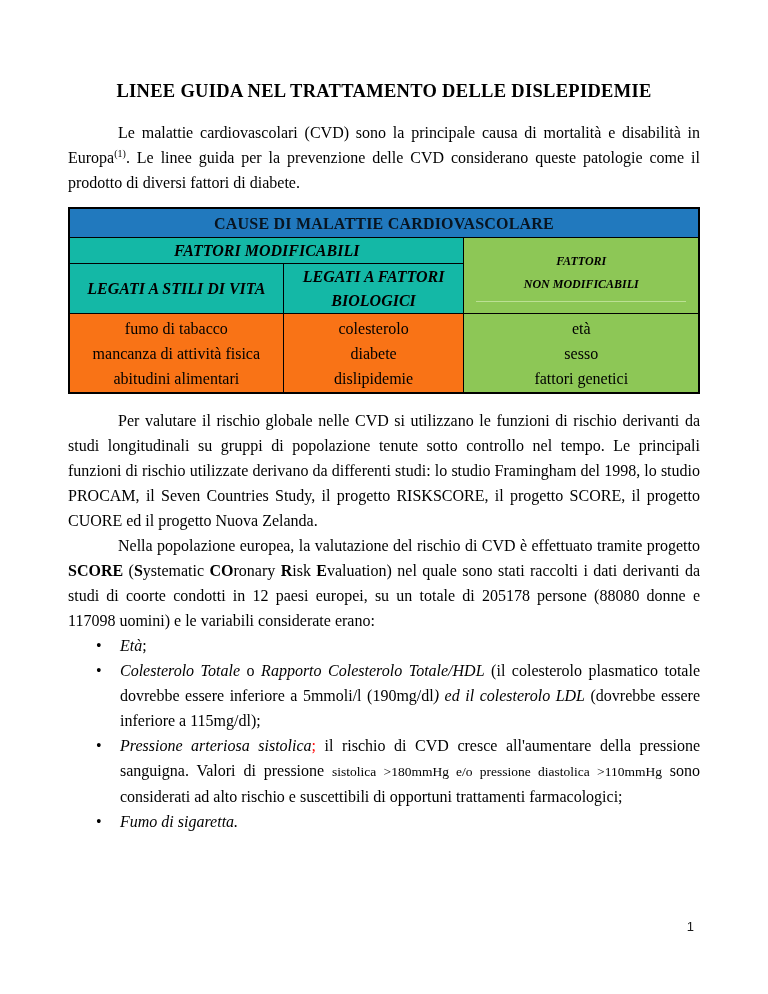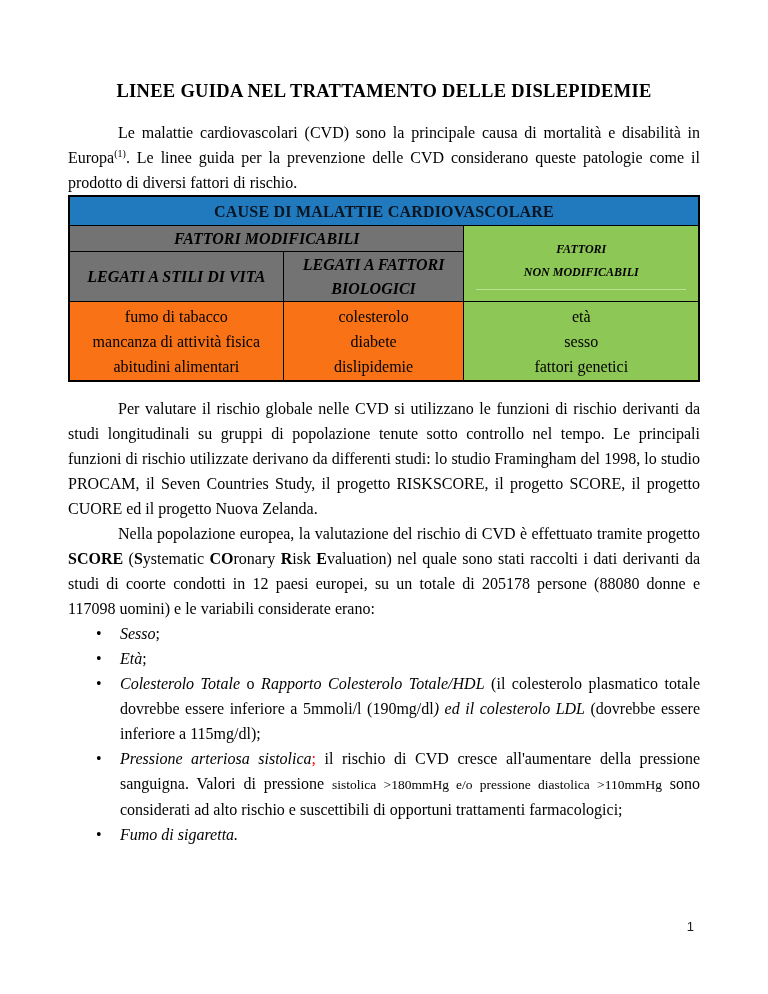--- a/index.html
+++ b/index.html
@@ -31,40 +31,41 @@
   
   .b   { font-weight: bold; }
   .i   { font-style: italic; }
   .red { color: #FF0000; }
   .sm  { font-size: 13.5px; }
   .sup { font-size: 10px; vertical-align: super; line-height: 0; }
 
   
   table.causes {
     width: 100%;
+    margin-top: 12px;
     border-collapse: collapse;
     border: 2px solid #000;
     table-layout: fixed;
   }
   table.causes td {
     border: 1px solid #000;
     text-align: center;
     vertical-align: middle;
     padding: 0;
   }
   .th-blue {
     background: #2179BE;
     color: #081420;
     font-weight: bold;
     font-size: 16px;
     height: 28px;
     letter-spacing: 0.2px;
   }
   .th-yellow {
-    background: #737373;
+    background: #14b8a6;
     font-weight: bold;
     font-style: italic;
     height: 25px;
     font-size: 16px;
   }
   .th-yellow.sub { height: 49px; line-height: 24px; }
   .th-green {
     background: #8DC756;
     font-weight: bold;
     font-style: italic;
@@ -110,21 +111,21 @@
   }
 </style>
 </head>
 <body>
 
 <div class="page">
   <div class="content">
 
     <h1 class="doc-title">LINEE GUIDA NEL TRATTAMENTO DELLE DISLEPIDEMIE</h1>
 
-    <p class="para indent"><span>Le malattie cardiovascolari (CVD) sono la principale causa di mortalità e disabilità in Europa</span><span class="sup">(1)</span><span>. Le linee guida per la prevenzione delle CVD considerano queste patologie come il prodotto di diversi fattori di rischio.</span></p>
+    <p class="para indent"><span>Le malattie cardiovascolari (CVD) sono la principale causa di mortalità e disabilità in Europa</span><span class="sup">(1)</span><span>. Le linee guida per la prevenzione delle CVD considerano queste patologie come il prodotto di diversi fattori di diabete.</span></p>
 
     <table class="causes">
       <colgroup>
         <col style="width:34%">
         <col style="width:28.7%">
         <col style="width:37.3%">
       </colgroup>
       <tbody>
         <tr>
           <td colspan="3" class="th-blue">CAUSE DI MALATTIE CARDIOVASCOLARE</td>
@@ -162,21 +163,20 @@
           </td>
         </tr>
       </tbody>
     </table>
 
     <p class="para indent" style="margin-top:14px;">Per valutare il rischio globale nelle CVD si utilizzano le funzioni di rischio derivanti da studi longitudinali su gruppi di popolazione tenute sotto controllo nel tempo. Le principali funzioni di rischio utilizzate derivano da differenti studi: lo studio Framingham del 1998, lo studio PROCAM, il Seven Countries Study, il progetto RISKSCORE, il progetto SCORE, il progetto CUORE ed il progetto Nuova Zelanda.</p>
 
     <p class="para indent"><span>Nella popolazione europea, la valutazione del rischio di CVD è effettuato tramite progetto </span><span class="b">SCORE</span><span> (</span><span class="b">S</span><span>ystematic </span><span class="b">CO</span><span>ronary </span><span class="b">R</span><span>isk </span><span class="b">E</span><span>valuation) nel quale sono stati raccolti i dati derivanti da studi di coorte condotti in 12 paesi europei, su un totale di 205178 persone (88080 donne e 117098 uomini) e le variabili considerate erano:</span></p>
 
     <ul class="vars">
-      <li><span class="i">Sesso</span><span>;</span></li>
       <li><span class="i">Età</span><span>;</span></li>
       <li><span class="i">Colesterolo Totale</span><span> o </span><span class="i">Rapporto Colesterolo Totale/HDL</span><span> (il colesterolo plasmatico totale dovrebbe essere inferiore a 5mmoli/l (190mg/dl</span><span class="i">) ed il colesterolo LDL</span><span> (dovrebbe essere inferiore a 115mg/dl);</span></li>
       <li><span class="i">Pressione arteriosa sistolica</span><span class="red">;</span><span> il rischio di CVD cresce all'aumentare della pressione sanguigna. Valori di pressione </span><span class="sm">sistolica &gt;180mmHg e/o pressione diastolica &gt;110mmHg</span><span> sono considerati ad alto rischio e suscettibili di opportuni trattamenti farmacologici;</span></li>
       <li><span class="i">Fumo di sigaretta.</span></li>
     </ul>
 
 
   </div>
 
   <div class="page-number">1</div>

